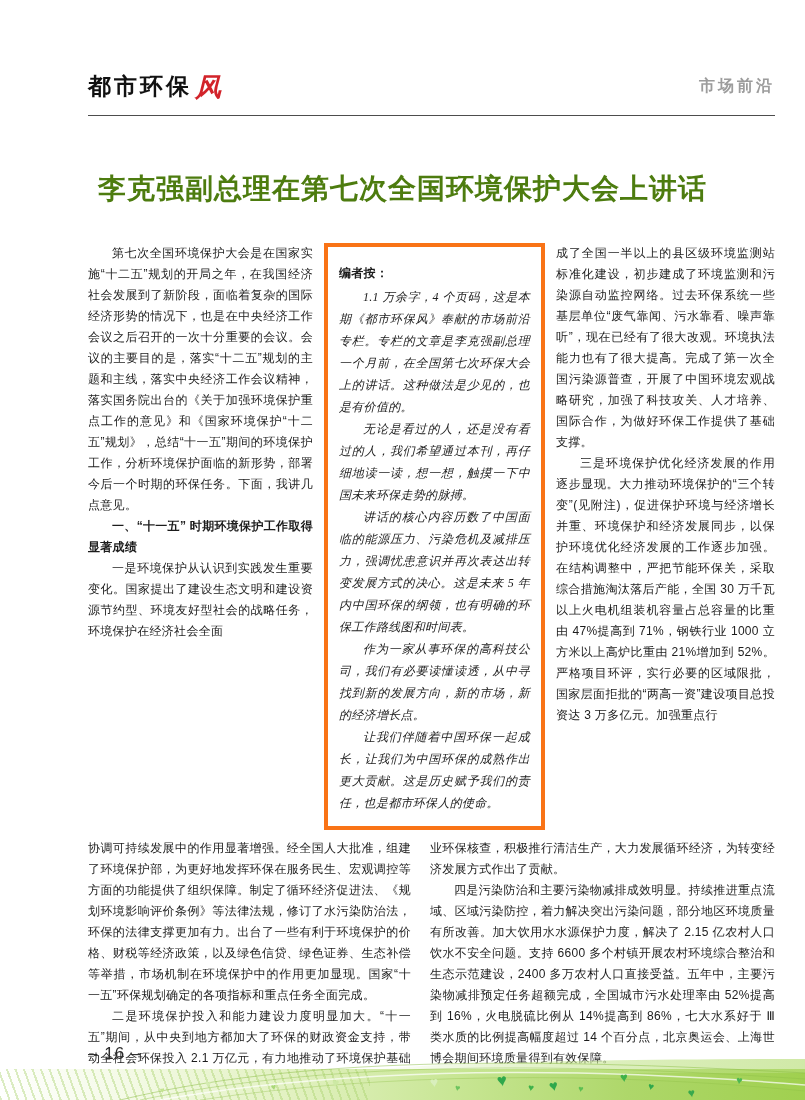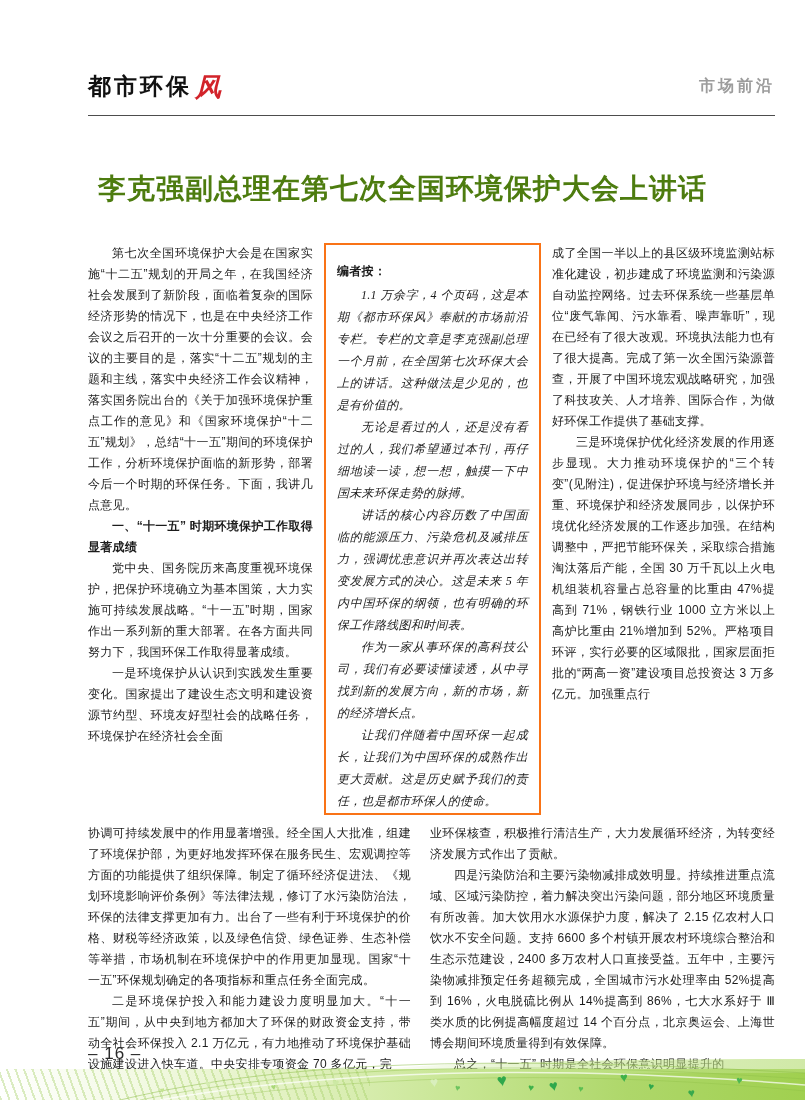--- a/index.html
+++ b/index.html
@@ -20,21 +20,21 @@
         font-size:28px;letter-spacing:1px;color:#4d7c0f;}
   
   .content{position:absolute;left:88px;top:243px;width:687px;font-size:12px;
         line-height:21px;text-align:justify;letter-spacing:.3px;}
   .content p{margin:0;text-indent:2em;}
   .content p.cont{text-indent:0;}
   .subheading{font-weight:bold;margin:9px 0 3px;text-indent:2em;}
   .row-top{display:flex;gap:11px;align-items:flex-start;min-height:462px;}
   .col-a{width:225px;}
   .col-b{flex:1;}
-  .note-box{width:191px;border:2px solid #f97316;padding:15px 11px 1px;min-height:408px;
+  .note-box{width:191px;border:4px solid #f97316;padding:15px 11px 12px;min-height:408px;
         font-family:"Liberation Serif","DejaVu Serif",serif;font-style:italic;
         line-height:22px;}
   .note-box .note-label{font-style:normal;font-weight:bold;text-indent:0;
         font-family:"Liberation Sans",sans-serif;margin-bottom:2px;}
   .row-bottom{display:flex;gap:19px;margin-top:8px;}
   .col-c{width:323px;}
   .col-d{flex:1;}
   
   .page-number{position:absolute;left:88px;top:1044px;font-size:17px;color:#2b2b2b;
         letter-spacing:1px;}
@@ -62,21 +62,20 @@
   <div class="rule"></div>
 
   <div class="title">李克强副总理在第七次全国环境保护大会上讲话</div>
 
   <div class="content">
 
     <div class="row-top">
       <div class="col-a">
         <p>第七次全国环境保护大会是在国家实施“十二五”规划的开局之年，在我国经济社会发展到了新阶段，面临着复杂的国际经济形势的情况下，也是在中央经济工作会议之后召开的一次十分重要的会议。会议的主要目的是，落实“十二五”规划的主题和主线，落实中央经济工作会议精神，落实国务院出台的《关于加强环境保护重点工作的意见》和《国家环境保护“十二五”规划》，总结“十一五”期间的环境保护工作，分析环境保护面临的新形势，部署今后一个时期的环保任务。下面，我讲几点意见。</p>
         <p class="subheading">一、“十一五” 时期环境保护工作取得显著成绩</p>
-        <p>党中央、国务院历来高度重视环境保护，把保护环境确立为基本国策，大力实施可持续发展战略。“十一五”时期，国家作出一系列新的重大部署。在各方面共同努力下，我国环保工作取得显著成绩。</p>
         <p>一是环境保护从认识到实践发生重要变化。国家提出了建设生态文明和建设资源节约型、环境友好型社会的战略任务，环境保护在经济社会全面</p>
       </div>
 
       <div class="note-box">
         <p class="note-label">编者按：</p>
         <p>1.1 万余字，4 个页码，这是本期《都市环保风》奉献的市场前沿专栏。专栏的文章是李克强副总理一个月前，在全国第七次环保大会上的讲话。这种做法是少见的，也是有价值的。</p>
         <p>无论是看过的人，还是没有看过的人，我们希望通过本刊，再仔细地读一读，想一想，触摸一下中国未来环保走势的脉搏。</p>
         <p>讲话的核心内容历数了中国面临的能源压力、污染危机及减排压力，强调忧患意识并再次表达出转变发展方式的决心。这是未来 5 年内中国环保的纲领，也有明确的环保工作路线图和时间表。</p>
         <p>作为一家从事环保的高科技公司，我们有必要读懂读透，从中寻找到新的发展方向，新的市场，新的经济增长点。</p>
         <p>让我们伴随着中国环保一起成长，让我们为中国环保的成熟作出更大贡献。这是历史赋予我们的责任，也是都市环保人的使命。</p>

